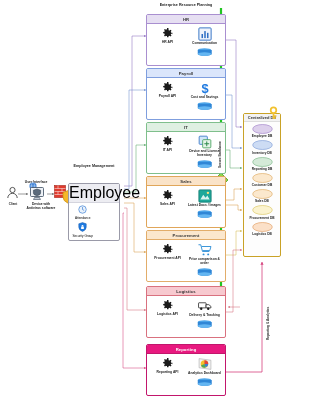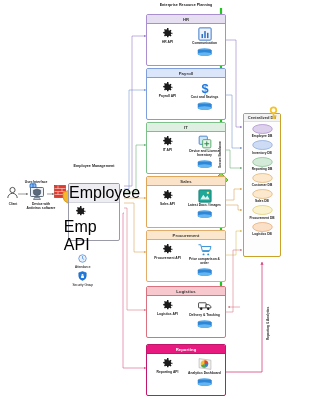--- a/index.html
+++ b/index.html
@@ -225,27 +225,20 @@
 
   <svg style="position:absolute; left:62px; top:190px;" width="12" height="14">
     <path d="M6,.6 L11,2.4 L11,7 Q11,11 6,13.2 Q1,11 1,7 L1,2.4 z" fill="#f5b72b" stroke="#c98c0d" stroke-width=".7"></path>
   </svg>
 
   <div class="sec-title" style="left:66px; top:164px; width:56px;">Employee Management</div>
 
   <div id="empmod">
     <div class="mod-head">Employee</div>
     <div class="mod-body">
-      <div class="emp-left">
-        <svg class="gear" viewBox="0 0 24 24">
-          <path fill="#1b1b1b" d="M12 8a4 4 0 100 8 4 4 0 000-8zm0 6.2A2.2 2.2 0 1112 9.8a2.2 2.2 0 010 4.4z"></path>
-          <path fill="#1b1b1b" d="M21 13.2v-2.4l-2.3-.4a7 7 0 00-.7-1.7l1.4-1.9-1.7-1.7-1.9 1.4a7 7 0 00-1.7-.7L13.7 2h-2.4l-.4 2.3a7 7 0 00-1.7.7L7.3 3.6 5.6 5.3 7 7.2a7 7 0 00-.7 1.7L4 9.3v2.4l2.3.4c.15.6.4 1.17.7 1.7l-1.4 1.9 1.7 1.7 1.9-1.4c.53.3 1.1.55 1.7.7l.4 2.3h2.4l.4-2.3a7 7 0 001.7-.7l1.9 1.4 1.7-1.7-1.4-1.9c.3-.53.55-1.1.7-1.7z"></path>
-        </svg>
-        <div class="cap">Emp API</div>
-      </div>
       <div class="emp-right">
         <svg width="9" height="9" viewBox="0 0 24 24">
           <circle cx="12" cy="12" r="10" fill="#e8f1fb" stroke="#3b7fd4" stroke-width="1.8"></circle>
           <path d="M12 6.5V12l3.5 2" fill="none" stroke="#3b7fd4" stroke-width="1.8" stroke-linecap="round"></path>
         </svg>
         <div class="cap" style="font-size:3.1px;">Attendance</div>
         <svg width="9" height="10" viewBox="0 0 24 26">
           <path d="M12 1 L22 4.5 V13 Q22 21 12 25 Q2 21 2 13 V4.5 z" fill="#1f7ae0" stroke="#1257a8" stroke-width="1.2"></path>
           <path d="M12 7.5 a2.6 2.6 0 00-2.6 2.6v1.4h5.2v-1.4A2.6 2.6 0 0012 7.5z M8.4 12h7.2v6H8.4z" fill="#fff"></path>
         </svg>

